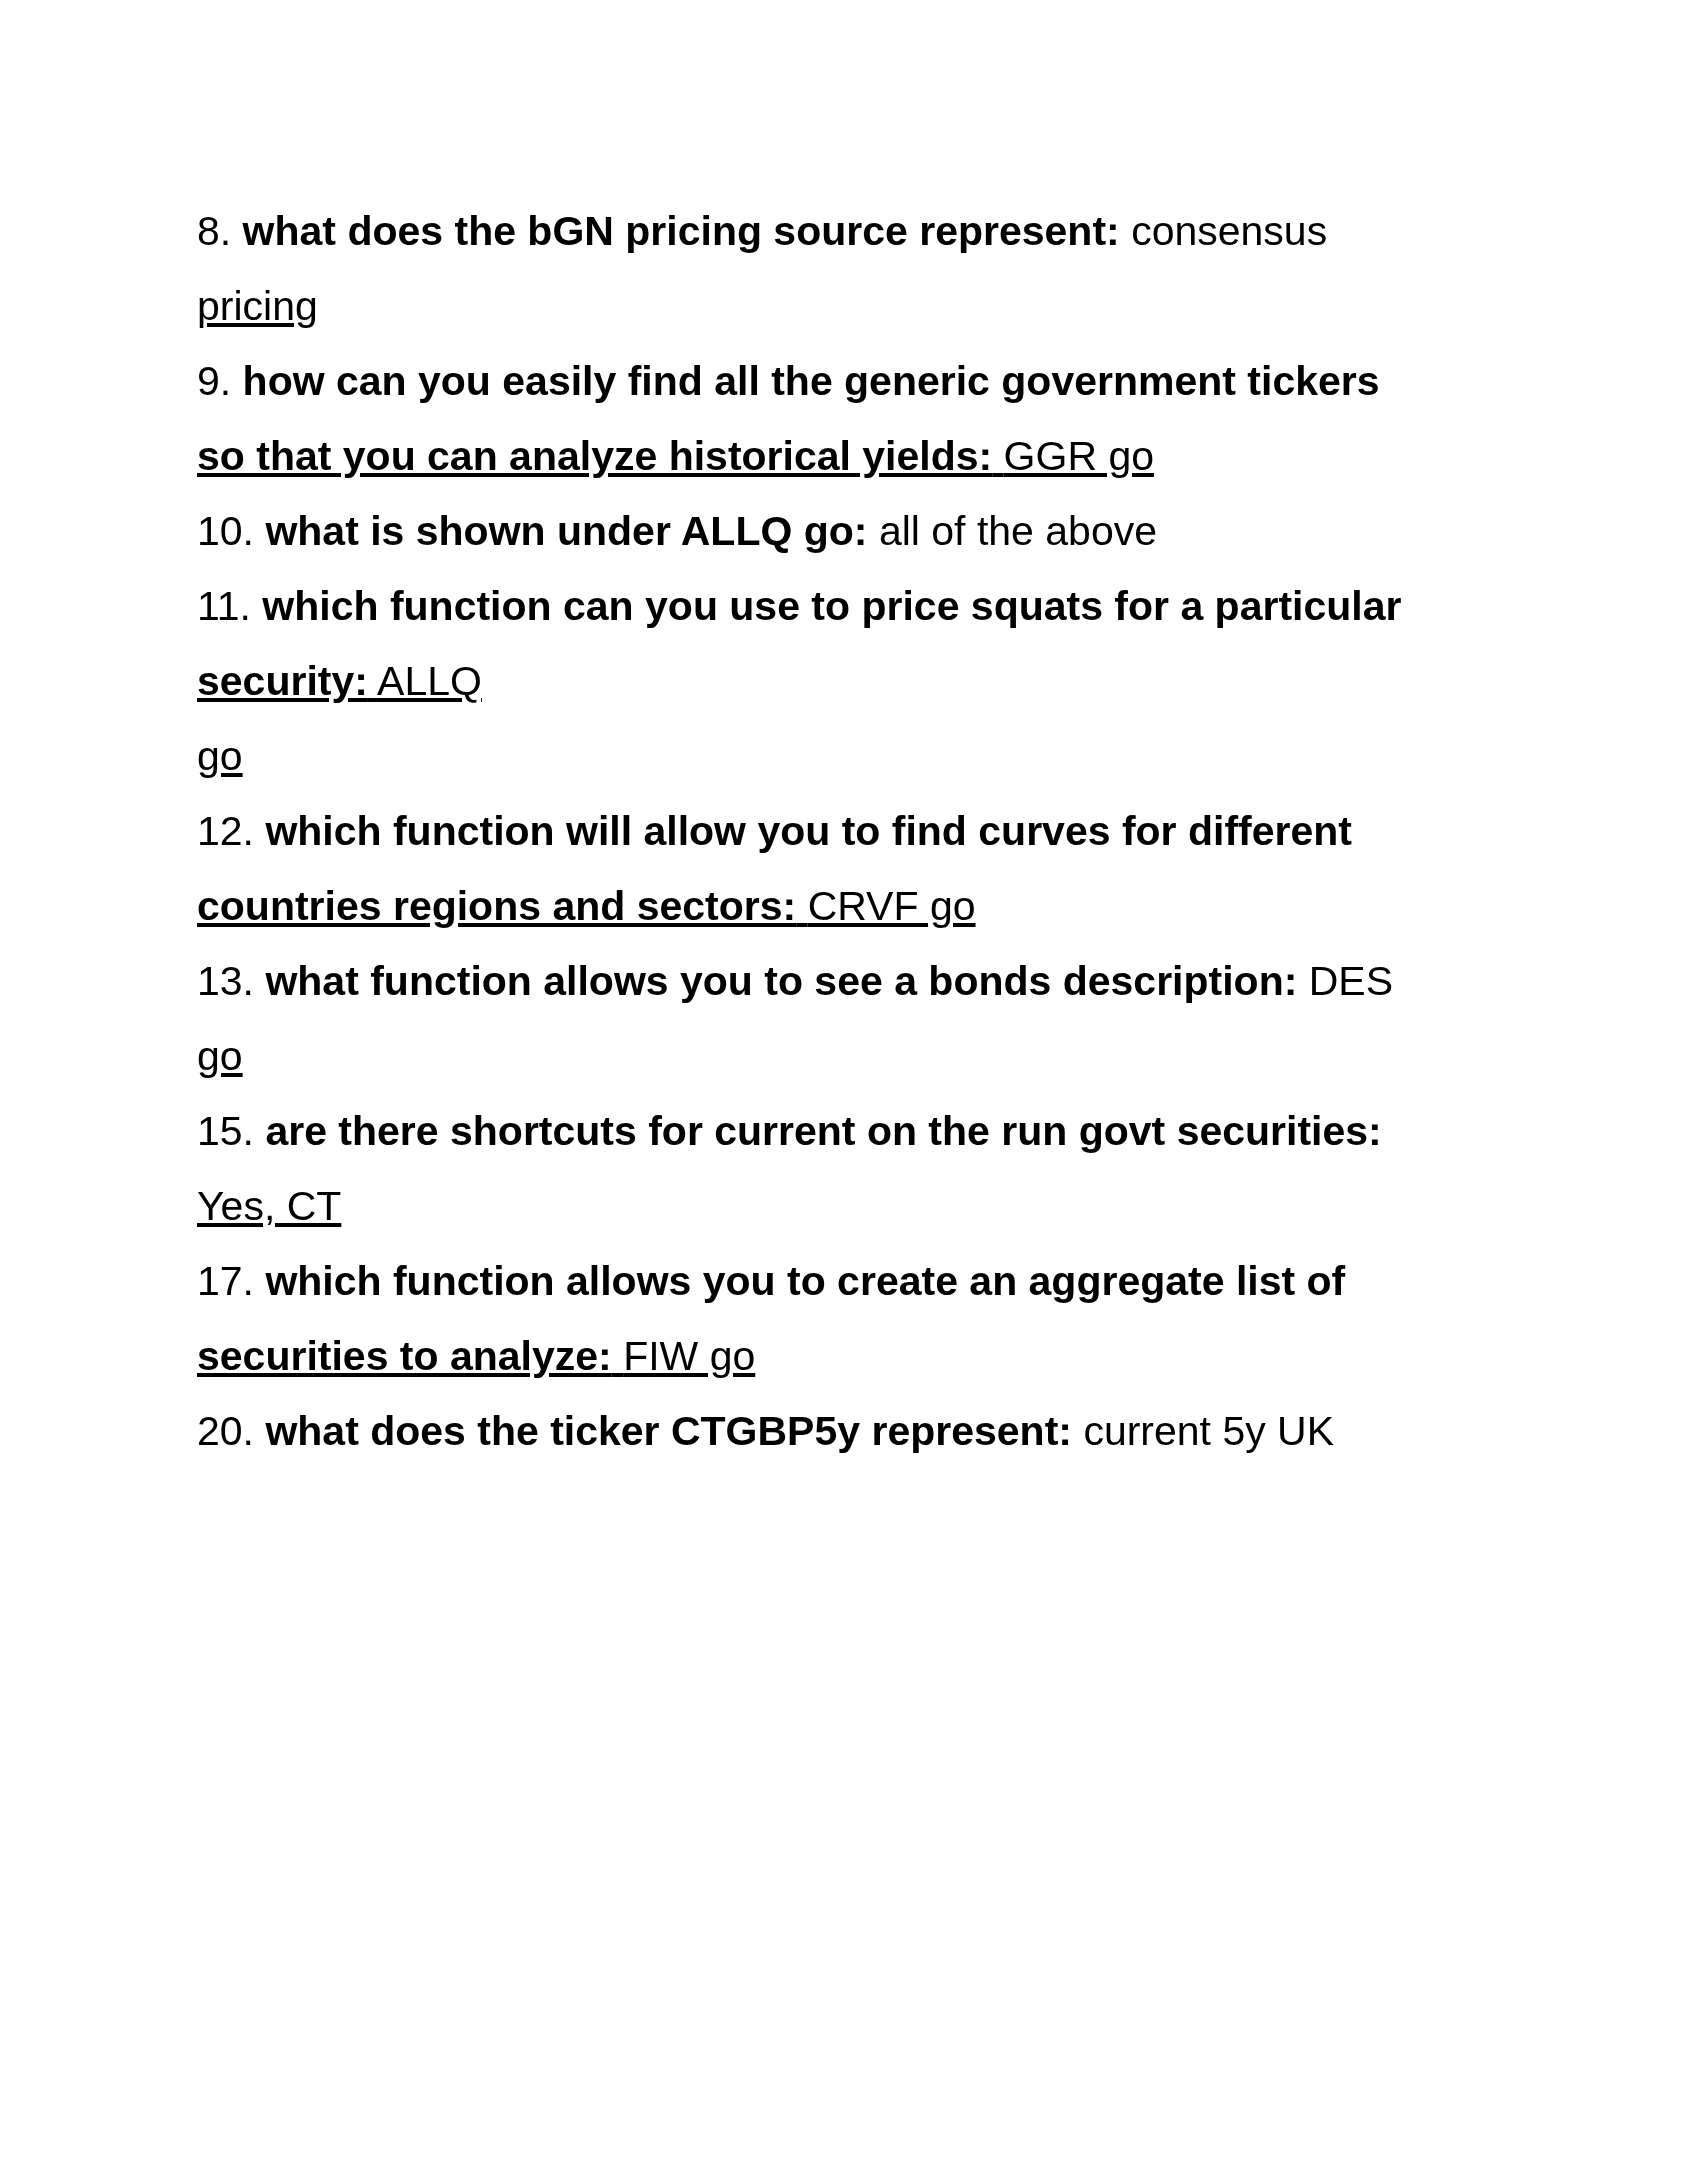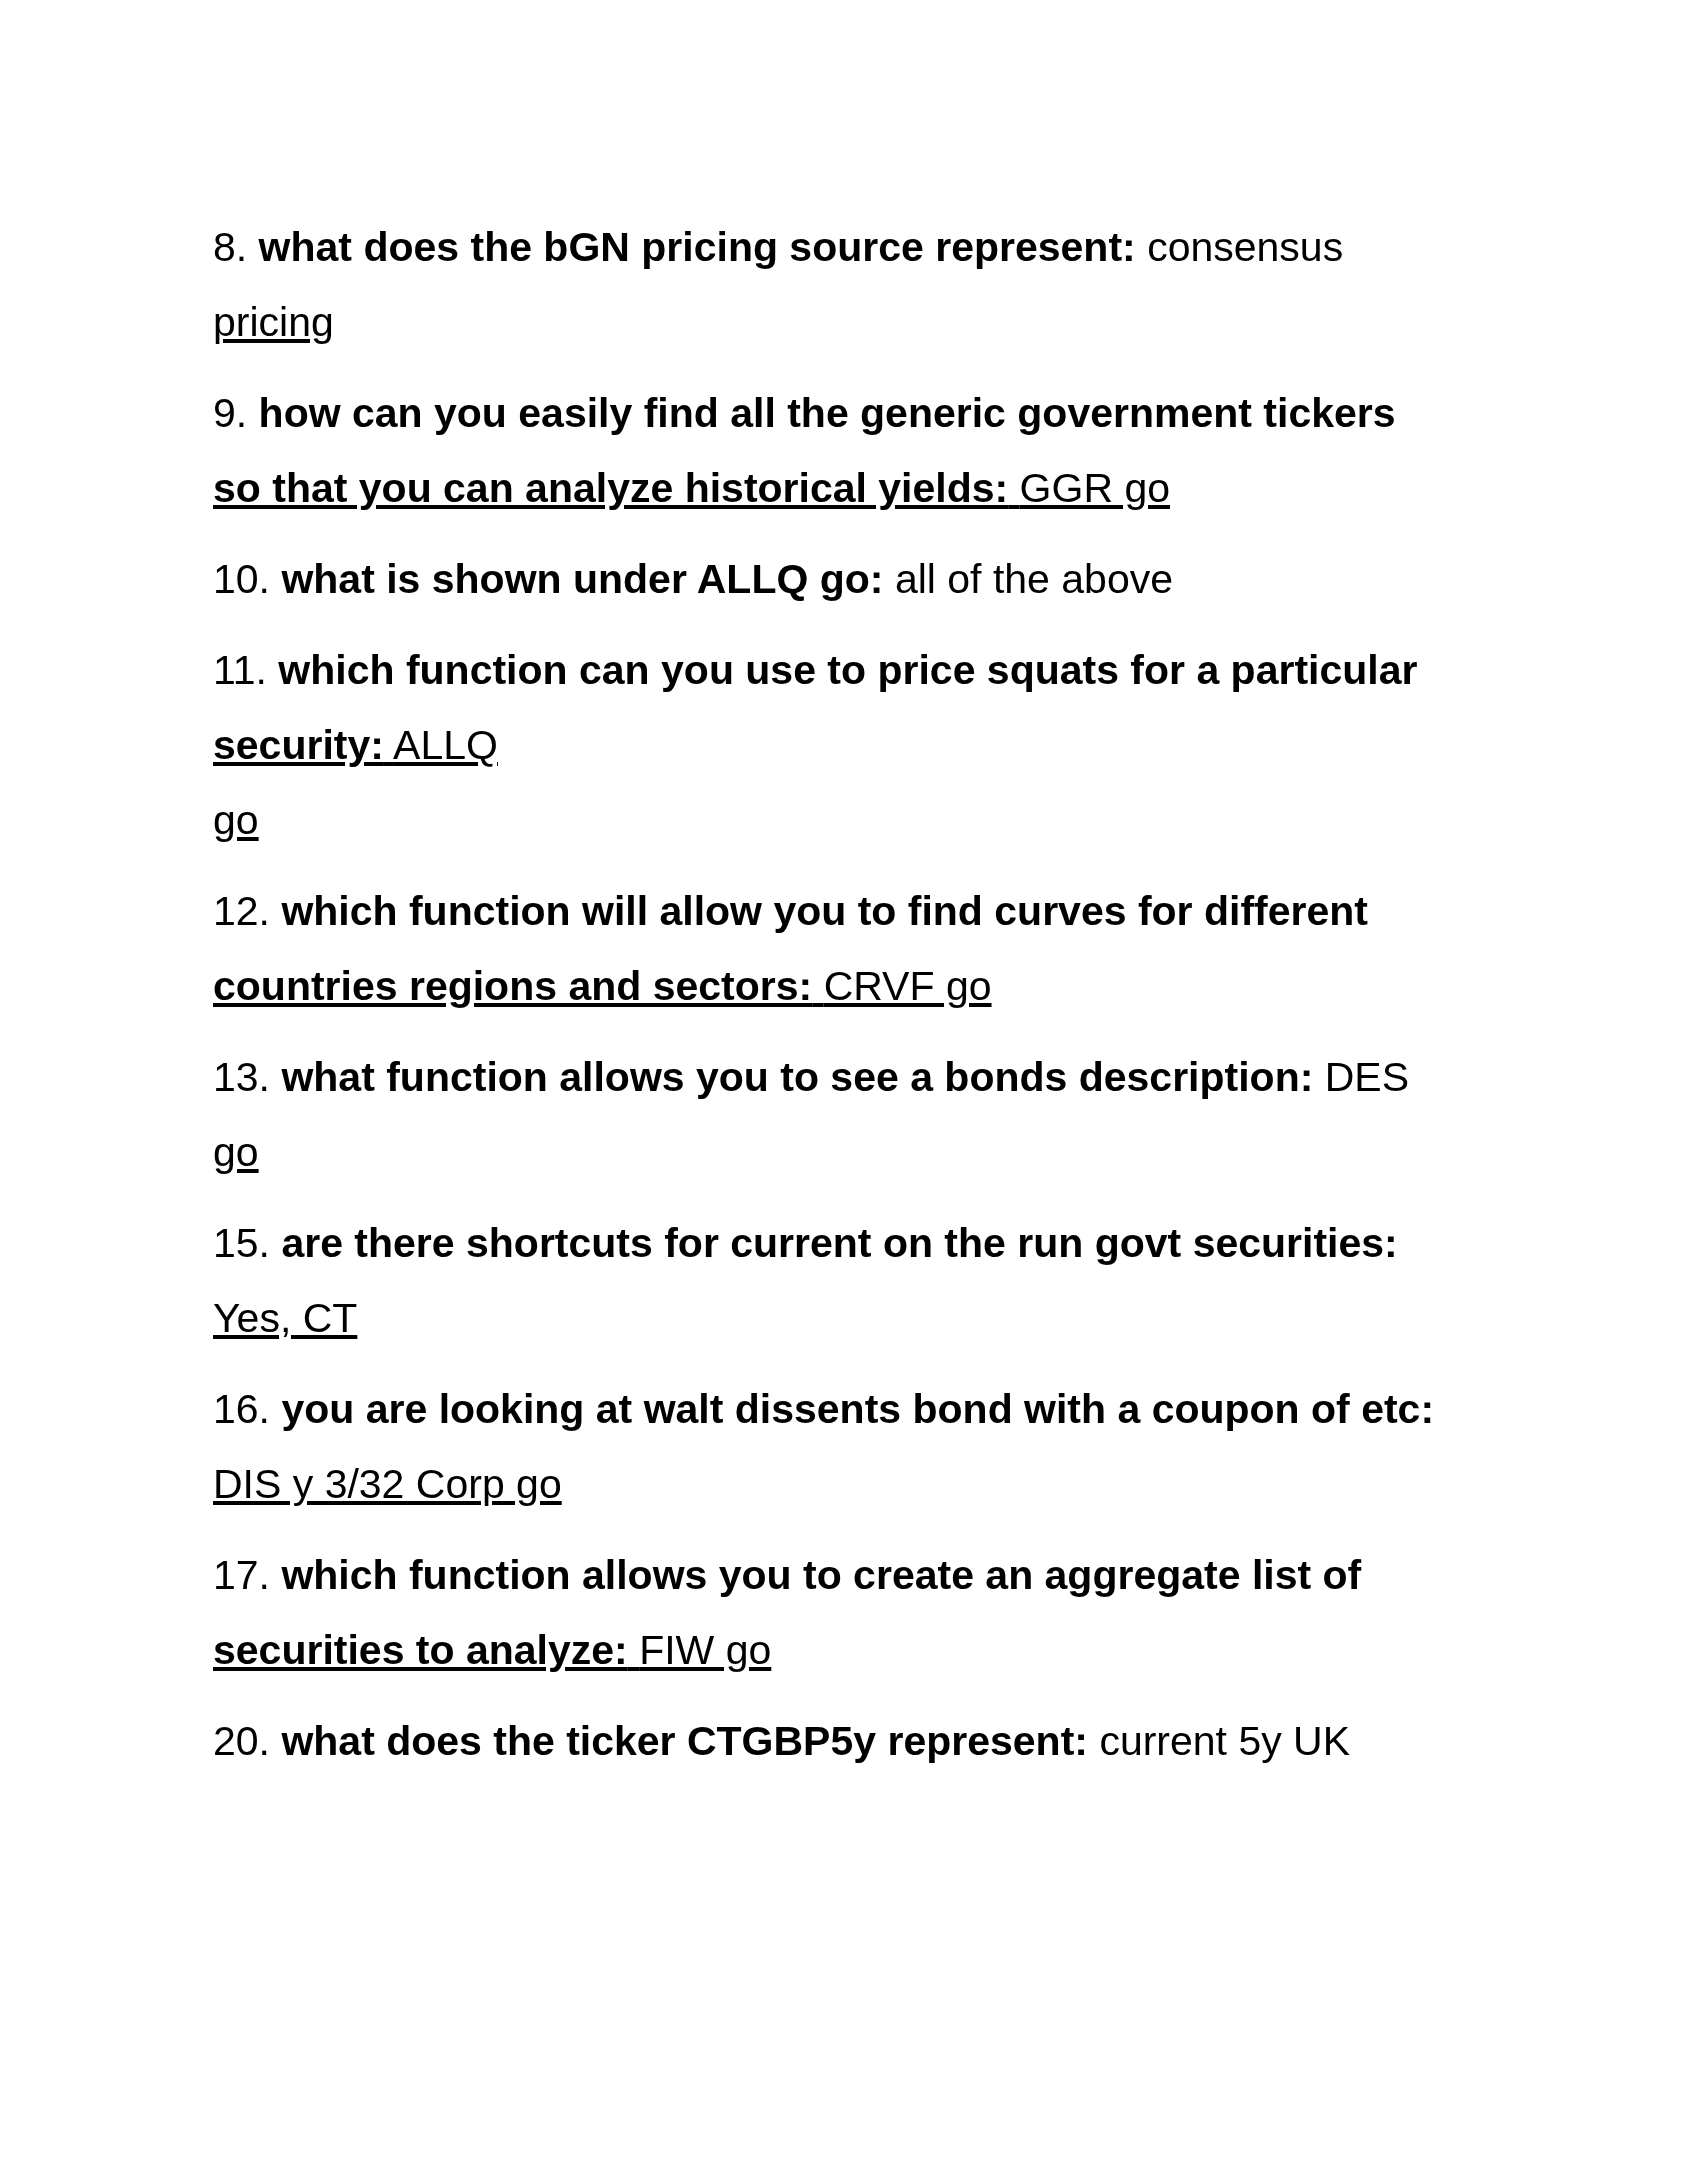--- a/index.html
+++ b/index.html
@@ -7,21 +7,21 @@
   .page {
     position: absolute;
     left: 197px;
     top: 194px;
     width: 1307px;
     font-family: "Liberation Sans", sans-serif;
     font-size: 41px;
     line-height: 75px;
     color: #000000;
   }
-  .item { margin: 16px; padding: 0; }
+  .item { margin: 0; padding: 0; }
   .num { font-weight: normal; }
   .q { font-weight: bold; }
   .a { font-weight: normal; }
   .brk { display: block; text-decoration: underline; }
 </style>
 </head>
 <body>
 
 <div class="page">
 
@@ -73,25 +73,20 @@
     <span class="a brk">go</span>
   </div>
 
 
   <div class="item">
     <span class="num">15.</span>
     <span class="q">are there shortcuts for current on the run govt securities:</span>
     <span class="a brk">Yes, CT</span>
   </div>
 
-  <div class="item">
-    <span class="num">16.</span>
-    <span class="q">you are looking at walt dissents bond with a coupon of etc:</span>
-    <span class="a brk">DIS y 3/32 Corp go</span>
-  </div>
 
   <div class="item">
     <span class="num">17.</span>
     <span class="q">which function allows you to create an aggregate list of</span>
     <span class="brk">
       <span class="q">securities to analyze:</span>
       <span class="a">FIW go</span>
     </span>
   </div>
 

